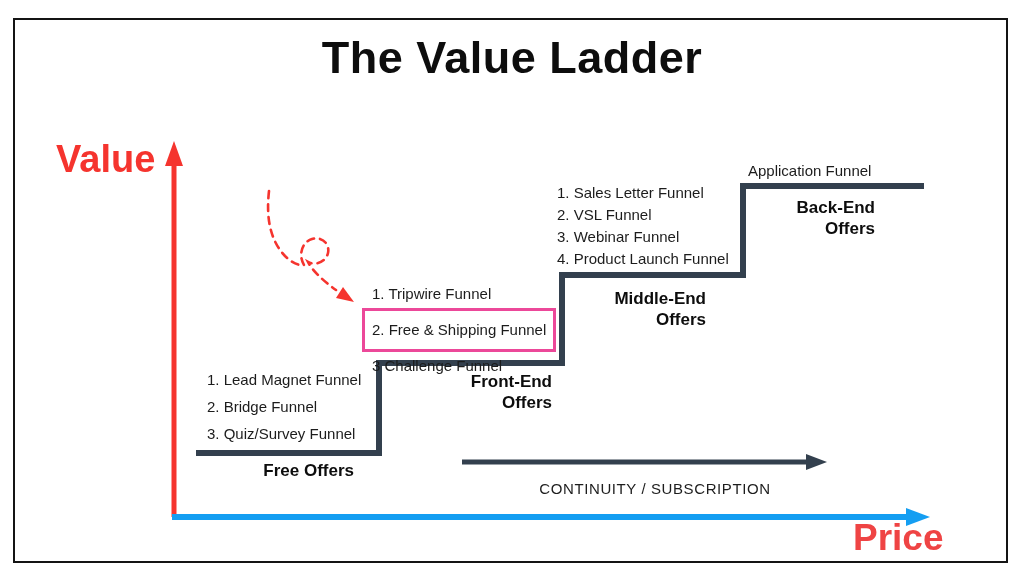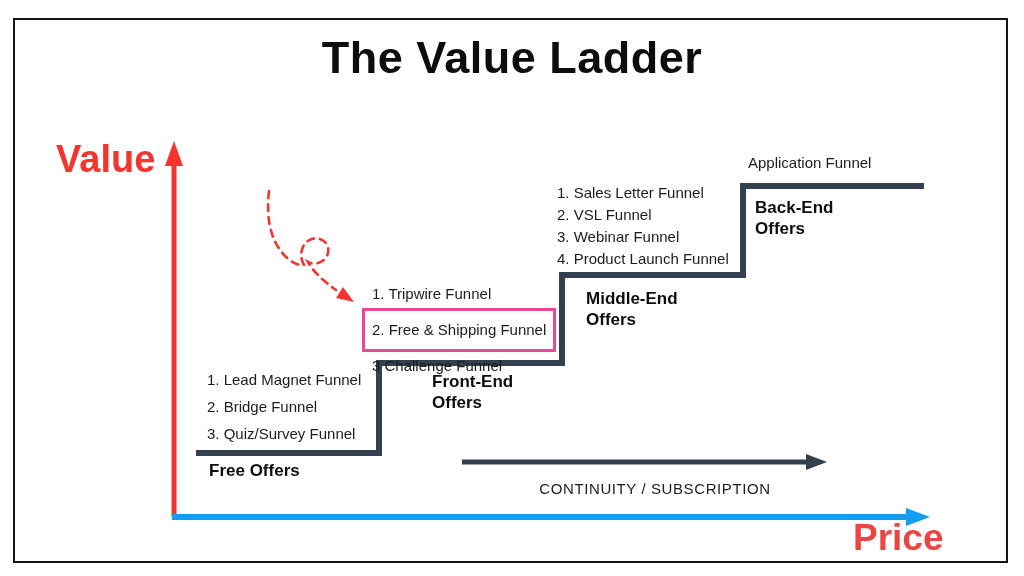--- a/index.html
+++ b/index.html
@@ -31,25 +31,25 @@
   .list-free .row{margin-bottom:5px;}
   .list-front{left:362px;top:283px;}
   .list-front .row{padding-left:10px;margin-bottom:3px;}
   .list-front .row.boxed{
     display:inline-block;
     padding:8px 7px;
     margin-bottom:3px;
     border:3px solid #ec4899;
   }
   .list-middle{left:557px;top:182px;}
-  .list-back{left:748px;top:152px;text-align:center;}
+  .list-back{left:748px;top:160px;text-align:center;}
   .step-label{
     position:absolute;
     font-size:17px;font-weight:700;line-height:21px;
-    text-align:left;color:#0d0d0d;
+    text-align:right;color:#0d0d0d;
   }
   .label-free{left:209px;top:460px;width:145px;}
   .label-front{left:432px;top:371px;width:120px;}
   .label-middle{left:586px;top:288px;width:120px;}
   .label-back{left:755px;top:197px;width:120px;}
   .continuity-label{
     position:absolute;left:490px;top:480px;width:330px;
     text-align:center;font-size:15px;letter-spacing:0.6px;color:#1d1d1d;
   }
 </style>

